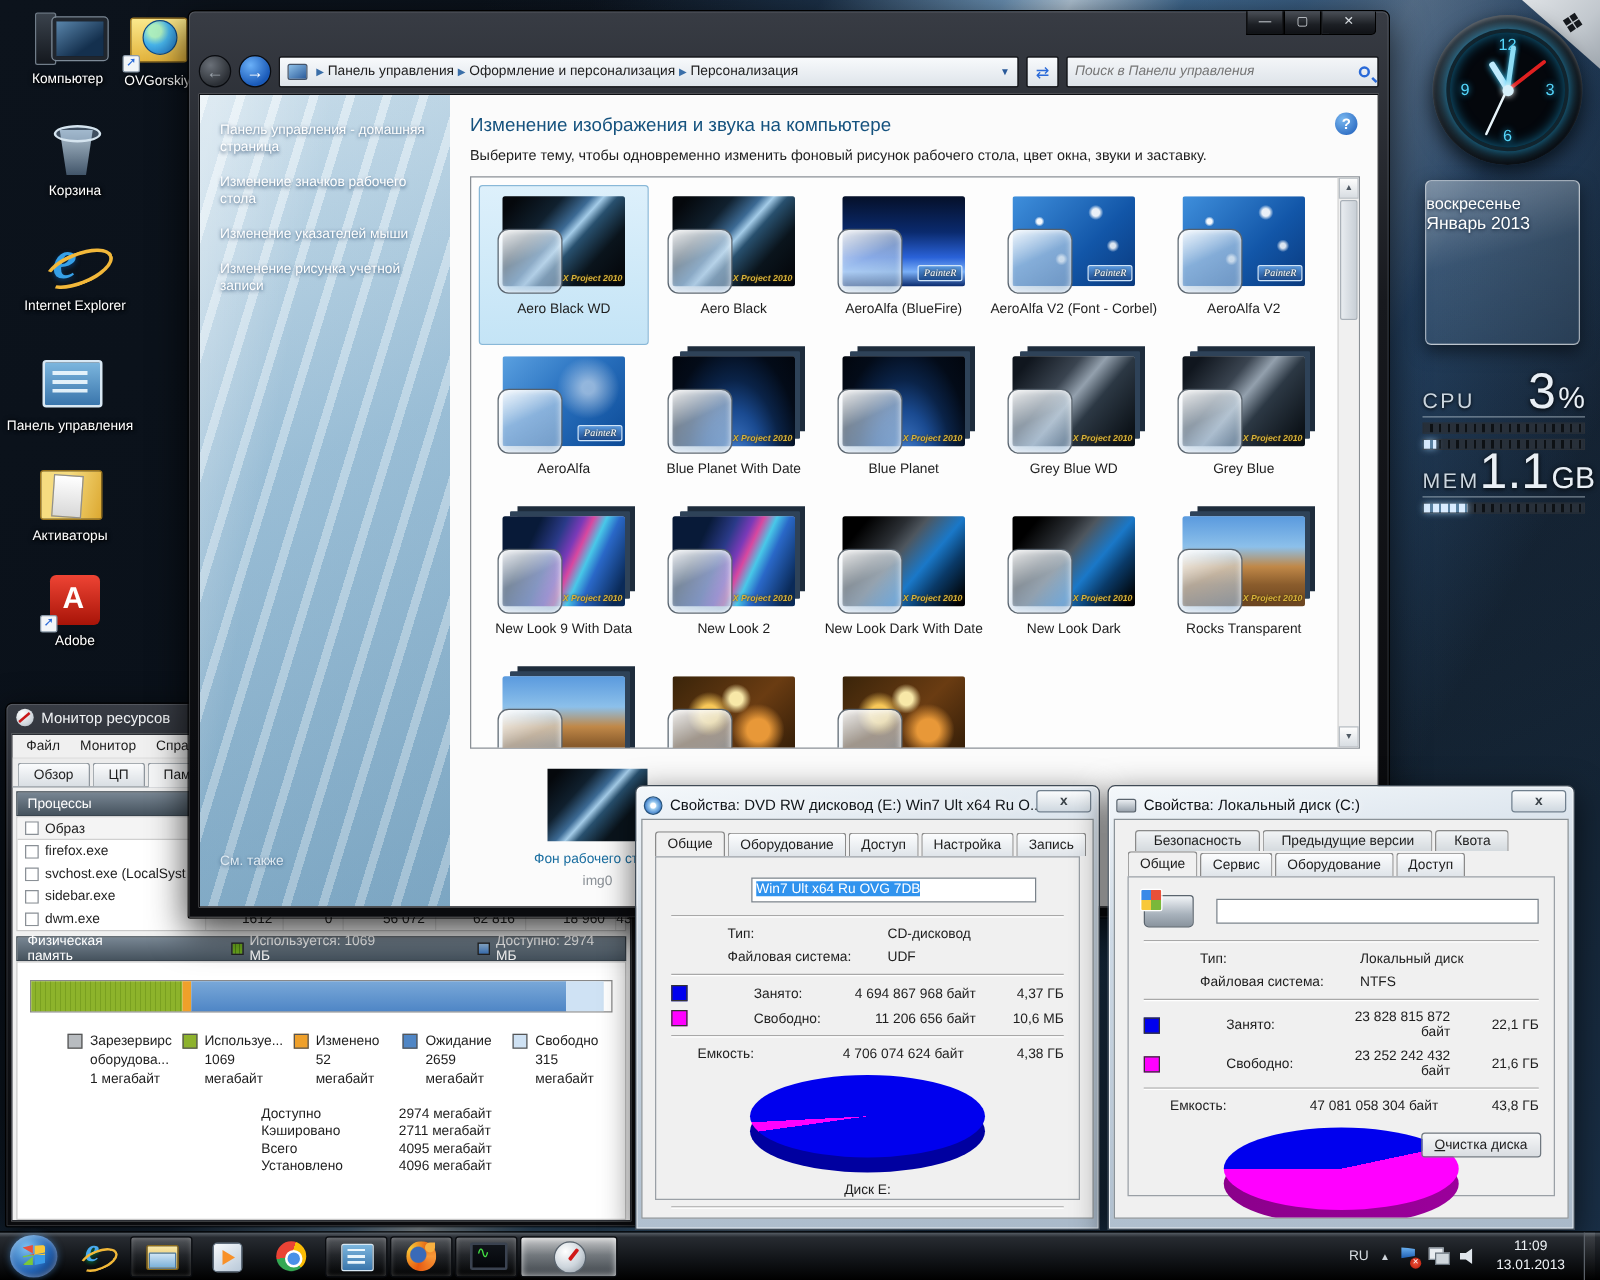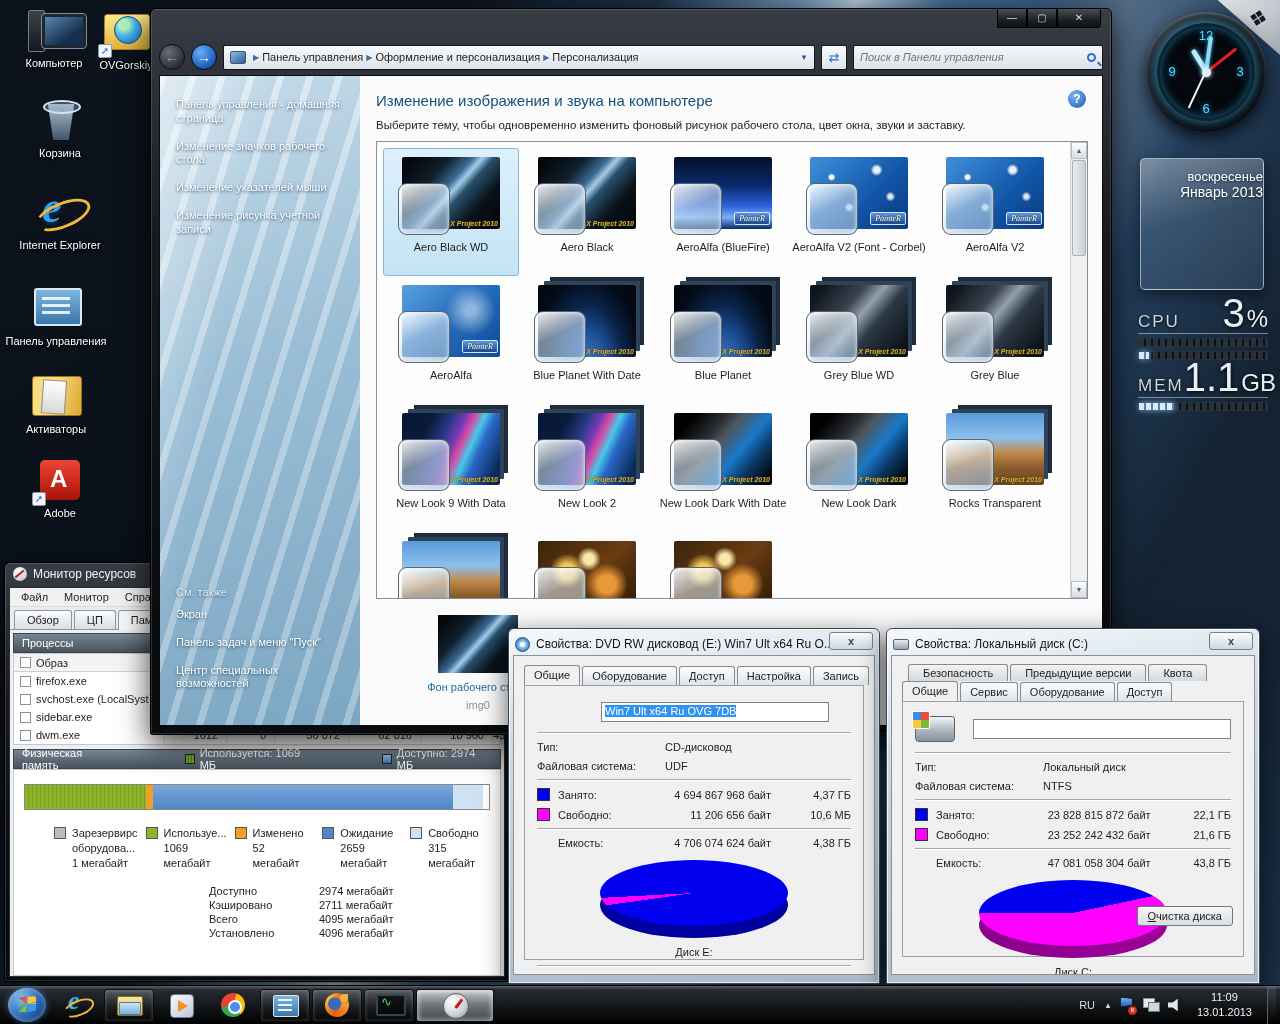--- a/index.html
+++ b/index.html
@@ -161,21 +161,21 @@
   .disc-ico{width:15px;height:15px;border-radius:50%;background:radial-gradient(circle at 50% 50%,#fff 0 2px,#9ecdf0 3px,#3a7ac8 7px);border:1px solid #26547e;}
   .drv-ico-sm{width:16px;height:11px;background:linear-gradient(#e8ecf0,#9aa4ae);border:1px solid #5a646e;border-radius:2px;}
   .tabsrow{display:flex;align-items:flex-end;}
   .dtab{font-size:11px;color:#1e1e1e;padding:3px 9px;border:1px solid #8a8a8a;border-bottom:none;border-radius:3px 3px 0 0;background:linear-gradient(#fcfdfe,#dfe4e9);margin-right:2px;cursor:pointer;white-space:nowrap;}
   .dtab[data-active="true"]{background:#f0f0f0;position:relative;top:1px;padding-bottom:5px;}
   .tabpage{border:1px solid #9aa0a6;background:#f0f0f0;padding:10px 12px;height:275px;position:relative;}
   #cdl .tabpage{height:256px;}
   .backtabs{padding-left:6px;}
   .backtabs .dtab{background:linear-gradient(#f2f4f6,#d4dade);padding:2px 14px;}
   .frow{display:flex;align-items:center;font-size:11px;color:#1e1e1e;margin:7px 0;}
-  .frow .lab{width:128px;}
+  .frow .lab{width:128px;margin-left:45px;}
   .frow .swt{width:13px;height:13px;border:1px solid #333;margin-right:8px;flex:0 0 auto;}
   .swt[data-swatch="used"]{background:#0000ee;}
   .swt[data-swatch="free"]{background:#ff00ff;}
   .frow .byt{width:128px;text-align:right;}
   .frow .sz{width:64px;text-align:right;margin-left:22px;}
   .hr{border-top:1px solid #a8a8a8;border-bottom:1px solid #fff;margin:7px 0;}
   .namefield{margin:6px 0 10px 64px;width:228px;height:20px;border:1px solid #7a828a;background:#fff;font-size:11px;padding:2px 3px;}
   .namefield .sel{background:#3093ee;color:#fff;}
   #cdl .iconrow{display:flex;align-items:center;gap:18px;margin:4px 0 10px;}
   .drv-ico{width:40px;height:26px;background:linear-gradient(#f2f5f8,#a8b2bc 60%,#8a949e);border:1px solid #5a646e;border-radius:3px 3px 4px 4px;position:relative;}
@@ -199,21 +199,21 @@
     box-shadow:0 0 0 3px #11242e, 0 0 12px 2px rgba(30,190,255,.8), inset 0 0 10px rgba(30,190,255,.55);}
   .cknum{position:absolute;font-size:13px;color:#55d6fb;text-shadow:0 0 5px #1aa8e0;width:20px;text-align:center;}
   .cknum:nth-of-type(1){left:36px;top:2px;} .cknum:nth-of-type(2){right:2px;top:38px;}
   .cknum:nth-of-type(3){left:36px;bottom:2px;} .cknum:nth-of-type(4){left:2px;top:38px;}
   .hand{position:absolute;left:50%;bottom:50%;transform-origin:50% 100%;border-radius:2px;}
   .hand.h{width:5px;height:26px;margin-left:-2.5px;background:#bfeafc;box-shadow:0 0 5px #3ac8f8;transform:rotate(-32deg);}
   .hand.m{width:4px;height:36px;margin-left:-2px;background:#8ddcf4;box-shadow:0 0 4px #3ac8f8;transform:rotate(8deg);}
   .hand.s{width:3px;height:38px;margin-left:-1.5px;background:#e02020;transform:rotate(52deg);}
   .hand.t{width:1.5px;height:40px;margin-left:-.75px;background:#e8f4fa;transform:rotate(205deg);}
   .ckcap{position:absolute;left:50%;top:50%;width:9px;height:9px;margin:-4.5px 0 0 -4.5px;border-radius:50%;background:#d8f0fa;box-shadow:0 0 5px #fff;}
-  #gcal{position:absolute;left:1140px;top:158px;width:124px;height:132px;border-radius:5px;z-index:2;text-align:right;color:#fff;
+  #gcal{position:absolute;left:1140px;top:144px;width:124px;height:132px;border-radius:5px;z-index:2;text-align:left;color:#fff;
     background:linear-gradient(165deg,rgba(238,246,252,.40),rgba(165,195,220,.18) 45%,rgba(80,110,140,.30));
     border:1px solid rgba(255,255,255,.55);box-shadow:0 5px 14px rgba(0,0,0,.5);padding-top:10px;}
   #gcal .wd{font-size:13px;text-shadow:0 1px 3px rgba(0,20,40,.8);}
   #gcal .dy{font-size:64px;font-weight:300;line-height:1.0;color:rgba(236,244,250,.95);text-shadow:0 2px 5px rgba(0,20,40,.6);}
   #gcal .my{font-size:14px;text-shadow:0 1px 3px rgba(0,20,40,.8);}
   .meter{position:absolute;left:1138px;width:130px;z-index:2;color:#e9eff5;}
   #gcpu{top:294px;} #gmem{top:358px;}
   .mline{display:flex;align-items:baseline;border-bottom:1px solid rgba(220,232,240,.5);}
   .mlabel{font-size:17px;letter-spacing:2px;color:#ccd7e0;text-shadow:0 1px 3px #000;}
   .mval{margin-left:auto;font-size:40px;font-weight:300;line-height:.95;text-shadow:0 1px 4px #000;}
@@ -513,26 +513,20 @@
       <div id="pz-side" data-name="sidebar">
         <div>
 
         <div class="sidelink" data-name="sidebar-link">Панель управления - домашняя страница</div>
             <div class="sidelink" data-name="sidebar-link">Изменение значков рабочего стола</div>
             <div class="sidelink" data-name="sidebar-link">Изменение указателей мыши</div>
             <div class="sidelink" data-name="sidebar-link">Изменение рисунка учетной записи</div>
           </div>
         <div id="side-see" data-name="see-also-section">
           <div class="hdr" data-name="see-also-header">См. также</div>
-          <div>
-
-          <div class="sidelink" data-name="see-also-link">Экран</div>
-              <div class="sidelink" data-name="see-also-link">Панель задач и меню "Пуск"</div>
-              <div class="sidelink" data-name="see-also-link">Центр специальных возможностей</div>
-            </div>
         </div>
       </div>
       <div id="pz-main" data-name="main-panel">
         <span class="helpbtn" data-name="help-icon">?</span>
         <div id="pz-h1" data-name="page-title">Изменение изображения и звука на компьютере</div>
         <div id="pz-h2" data-name="page-subtitle">Выберите тему, чтобы одновременно изменить фоновый рисунок рабочего стола, цвет окна, звуки и заставку.</div>
         <div id="tlist" data-name="theme-list">
           <div id="tlist-inner">
 
               <div class="titem" data-name="theme-item" data-style="aeroblack" data-selected="true" data-stacked="false" data-badge="gold">

